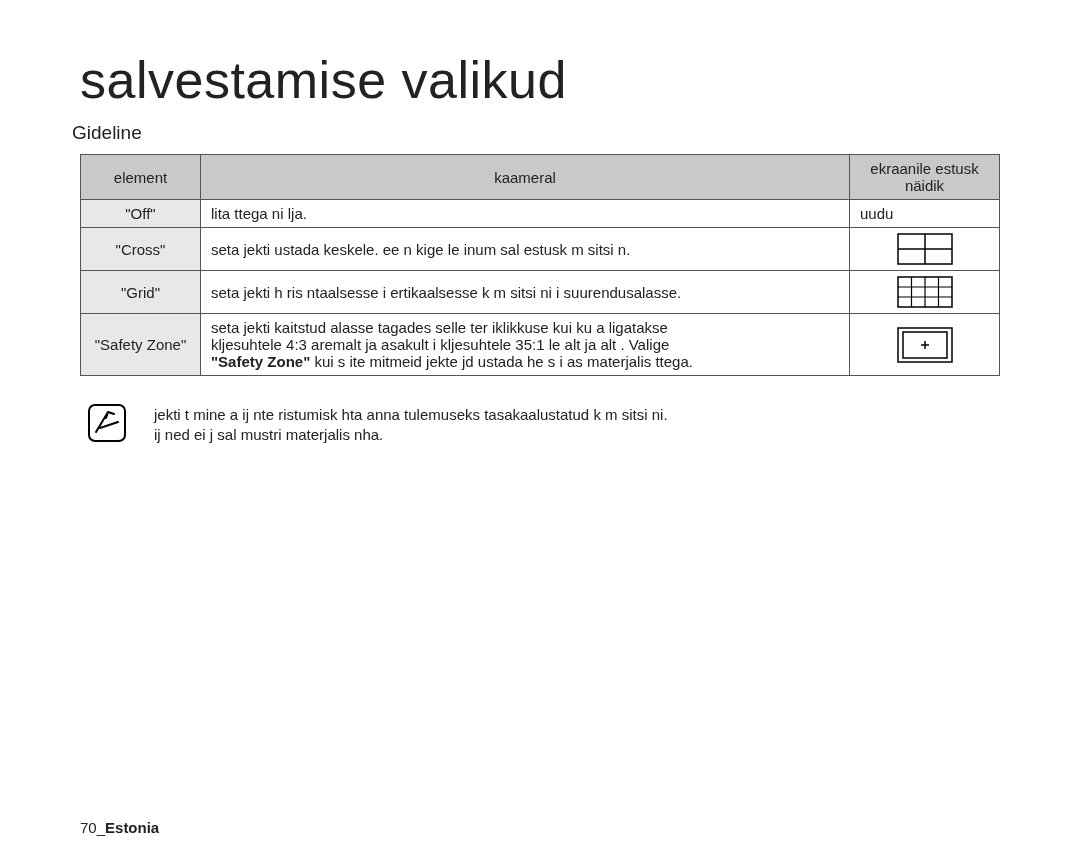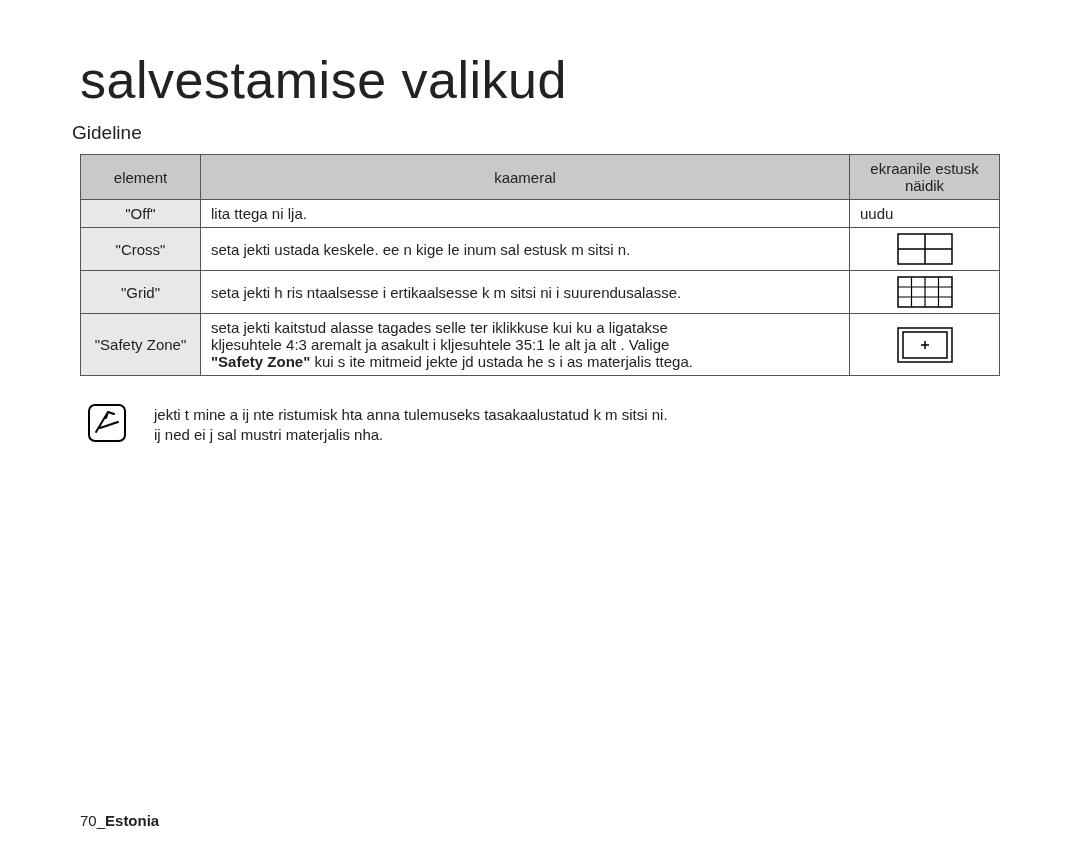--- a/index.html
+++ b/index.html
@@ -74,21 +74,21 @@
   }
   .note-icon {
     flex: 0 0 auto;
   }
   .note-text {
     font-size: 15px;
     line-height: 1.35;
   }
   .footer {
     position: absolute;
-    bottom: 39px;
+    bottom: 32px;
     left: 80px;
     font-size: 15px;
     margin-top: 40px;
   }
   .footer .page-num { font-weight: 400; }
   .footer .page-locale { font-weight: 700; }
 </style>
 </head>
 <body>
 

